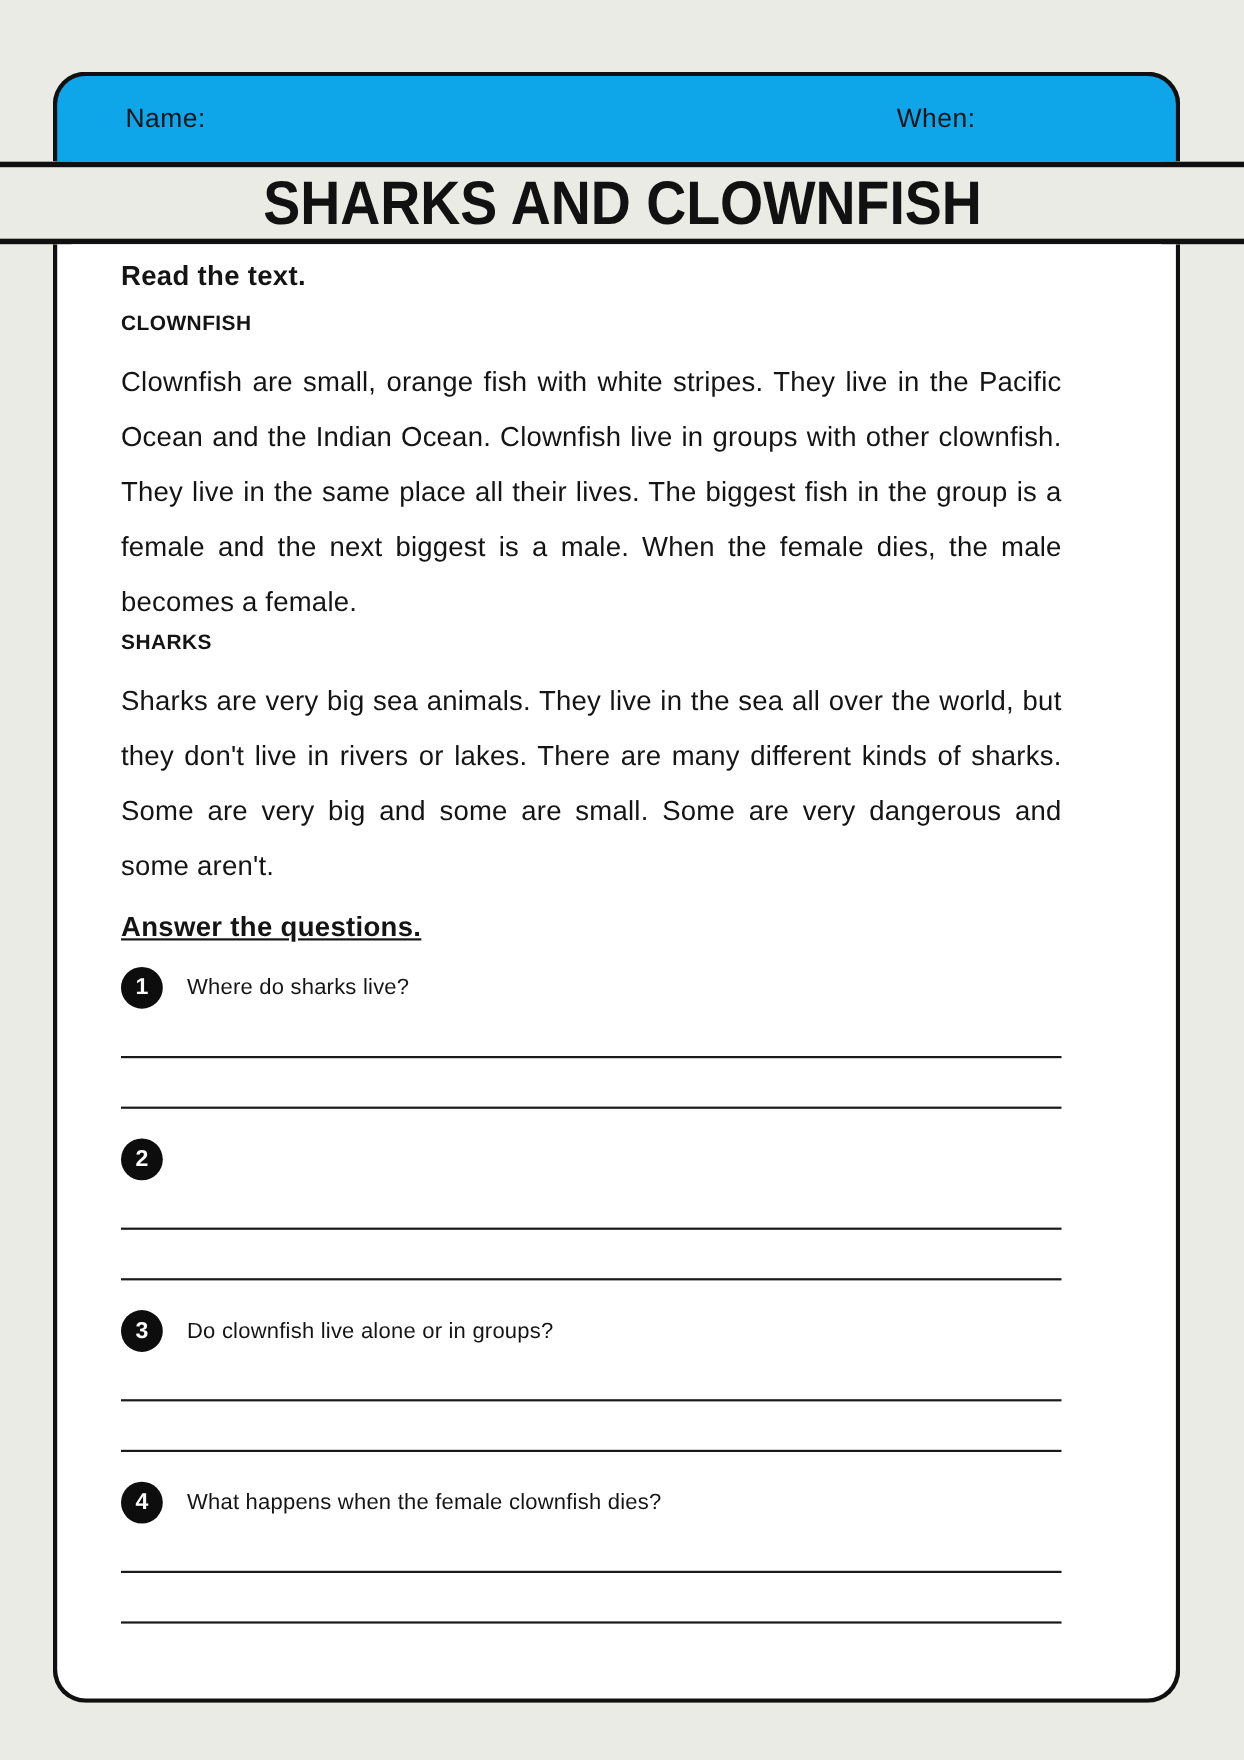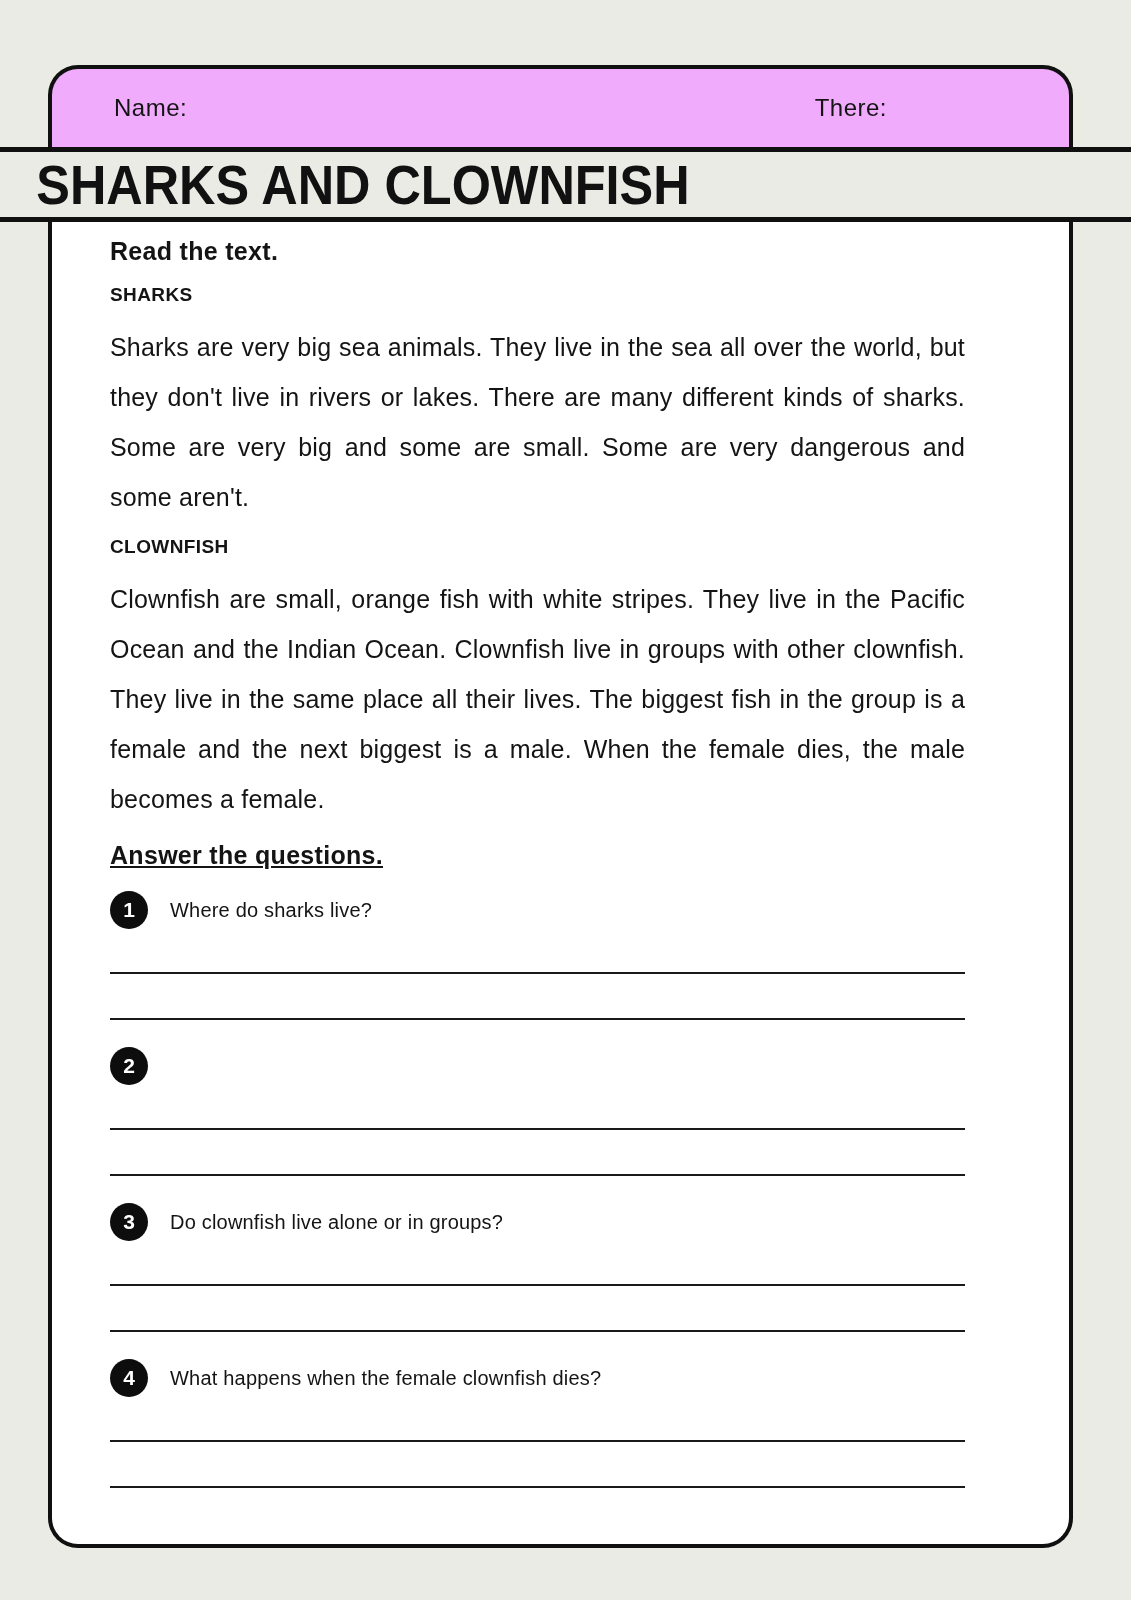--- a/index.html
+++ b/index.html
@@ -10,38 +10,38 @@
     color: #141414;
     position: relative;
     overflow: hidden;
   }
 
   
   .name-date-box {
     position: absolute; left: 48px; top: 65px;
     width: 1025px; height: 82px;
     box-sizing: border-box;
-    background: #f0abfc;
+    background: #0ea5e9;
     border: 4px solid #101010;
     border-bottom: none;
     border-radius: 30px 30px 0 0;
     display: flex; align-items: center;
   }
   .name-label { margin-left: 62px; font-size: 24px; letter-spacing: 0.5px; }
   .date-label { margin-left: auto; margin-right: 182px; font-size: 24px; letter-spacing: 0.5px; }
 
   
   .title-band {
     position: absolute; left: 0; top: 147px;
     width: 1131px; height: 75px;
     box-sizing: border-box;
     background: #e9ebe4;
     border-top: 5px solid #101010;
     border-bottom: 5px solid #101010;
-    display: flex; align-items: center; justify-content: flex-start;
+    display: flex; align-items: center; justify-content: center;
   }
   .title-text {
     font-size: 56px; font-weight: 800; color: #111111;
     white-space: nowrap; letter-spacing: 0px;
     transform: scaleX(0.9);
     line-height: 62px;
   }
 
   
   .content-box {
@@ -92,39 +92,39 @@
   .q-text { font-size: 20px; letter-spacing: 0.2px; }
 
   .answer-line { height: 42px; border-bottom: 2.5px solid #1a1a1a; }
   .answer-line + .answer-line { height: 44px; }
 </style>
 </head>
 <body>
 
 <div class="name-date-box">
   <span class="name-label">Name:</span>
-  <span class="date-label">There:</span>
+  <span class="date-label">When:</span>
 </div>
 
 <div class="title-band">
   <div class="title-text">SHARKS AND CLOWNFISH</div>
 </div>
 
 <div class="content-box">
 
   <div class="read-instruction">Read the text.</div>
 
   <div>
-    <div class="passage-heading first">SHARKS</div>
-    <div class="passage-body">Sharks are very big sea animals. They live in the sea all over the world, but they don't live in rivers or lakes. There are many different kinds of sharks. Some are very big and some are small. Some are very dangerous and some aren't.</div>
+    <div class="passage-heading">CLOWNFISH</div>
+    <div class="passage-body">Clownfish are small, orange fish with white stripes. They live in the Pacific Ocean and the Indian Ocean. Clownfish live in groups with other clownfish. They live in the same place all their lives. The biggest fish in the group is a female and the next biggest is a male. When the female dies, the male becomes a female.</div>
   </div>
 
   <div>
-    <div class="passage-heading">CLOWNFISH</div>
-    <div class="passage-body">Clownfish are small, orange fish with white stripes. They live in the Pacific Ocean and the Indian Ocean. Clownfish live in groups with other clownfish. They live in the same place all their lives. The biggest fish in the group is a female and the next biggest is a male. When the female dies, the male becomes a female.</div>
+    <div class="passage-heading first">SHARKS</div>
+    <div class="passage-body">Sharks are very big sea animals. They live in the sea all over the world, but they don't live in rivers or lakes. There are many different kinds of sharks. Some are very big and some are small. Some are very dangerous and some aren't.</div>
   </div>
 
   <div class="answer-instruction">Answer the questions.</div>
 
   <div class="question-block">
     <div class="question-row">
       <div class="q-badge">1</div>
       <div class="q-text">Where do sharks live?</div>
     </div>
     <div class="answer-line"></div>

